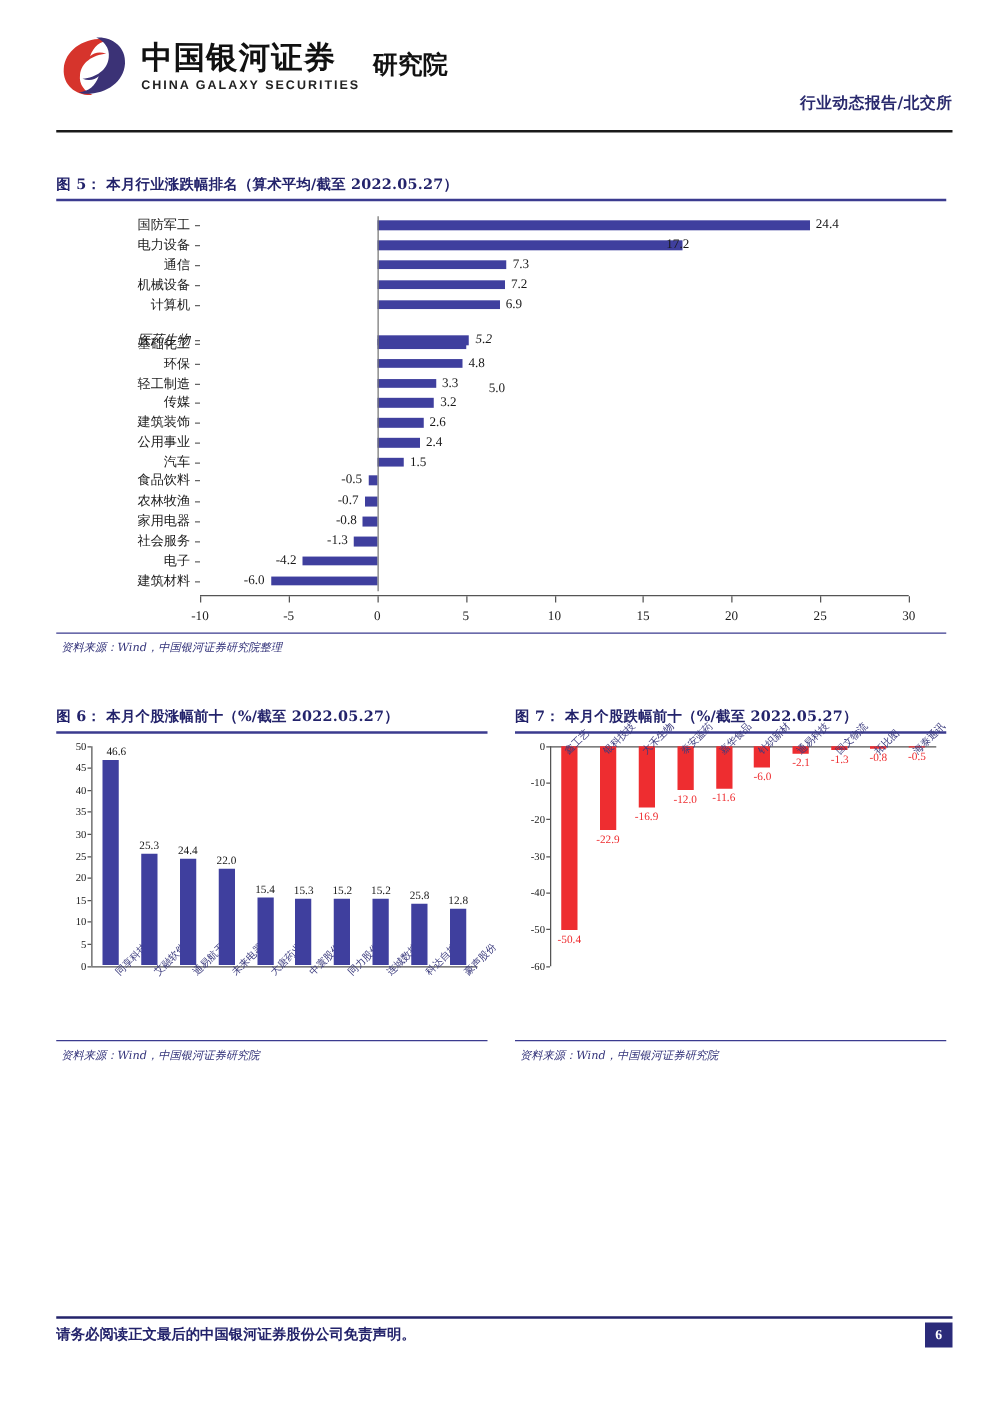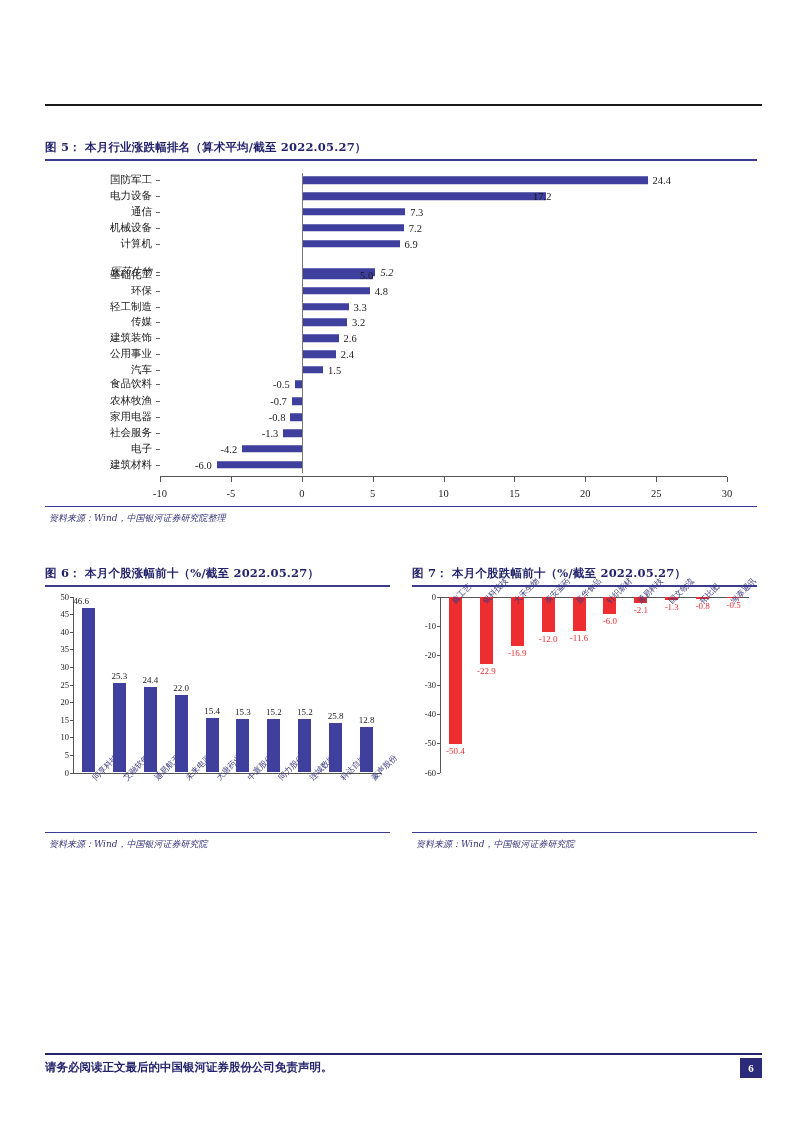--- a/index.html
+++ b/index.html
@@ -120,20 +120,34 @@
     width:22px; height:20px; background:#2b2b7a; color:#fff;
     font-family:"Liberation Serif","DejaVu Serif",serif; font-size:11px; font-weight:bold;
     display:flex; align-items:center; justify-content:center;
   }
 </style>
 </head>
 <body>
 
 <div class="page">
 
+  <div class="header">
+    <div class="logo-wrap">
+      <svg class="logo-mark" viewBox="0 0 120 108">
+        <path d="M78 10 C44 8, 14 28, 12 58 C10 86, 34 102, 58 100 C46 94, 36 84, 38 68 C40 48, 58 36, 80 34 C70 30, 60 32, 54 38 C60 22, 70 14, 86 12 Z" fill="#d6342c"></path>
+        <path d="M44 98 C78 100, 108 80, 110 50 C112 22, 88 6, 64 8 C76 14, 86 24, 84 40 C82 60, 64 72, 42 74 C52 78, 62 76, 68 70 C62 86, 52 94, 36 96 Z" fill="#3b3276"></path>
+      </svg>
+      <div class="logo-text">
+        <div class="logo-cn">中国银河证券</div>
+        <div class="logo-en">CHINA GALAXY SECURITIES</div>
+      </div>
+      <div class="logo-sub">研究院</div>
+    </div>
+    <div class="header-right">行业动态报告/北交所</div>
+  </div>
   <div class="header-rule"></div>
 
   <div class="fig" id="fig5">
     <div class="fig-title">图 5： 本月行业涨跌幅排名（算术平均/截至 2022.05.27）</div>
     <div class="fig-rule-top"></div>
     <div class="fig-body">
       <div class="h-chart" id="h-chart">
           <div class="h-row" style="left: 0px; width: 712px; top: 4px; height: 15.7895px;">
             <div class="h-label" style="right: 605px;">国防军工</div>
             <div class="h-lefttick" style="left: 111px; top: 50%;"></div>
@@ -167,21 +181,21 @@
           <div class="h-row" style="left: 0px; width: 712px; top: 96px; height: 15.7895px; font-style: italic;">
             <div class="h-label" style="right: 605px;">医药生物</div>
             <div class="h-lefttick" style="left: 111px; top: 50%;"></div>
             <div class="h-bar" style="left: 256.75px; width: 73.71px; background: rgb(63, 63, 158);"></div>
             <div class="h-val" style="left: 335.46px;">5.2</div>
           </div>
           <div class="h-row" style="left: 0px; width: 712px; top: 98.7368px; height: 15.7895px;">
             <div class="h-label" style="right: 605px;">基础化工</div>
             <div class="h-lefttick" style="left: 111px; top: 50%;"></div>
             <div class="h-bar" style="left: 256.75px; width: 70.875px; background: rgb(63, 63, 158);"></div>
-            <div class="h-val" style="left: 315px;">5.0</div>
+            <div class="h-val" style="left: 346px; margin-top: 36px;">5.0</div>
           </div>
           <div class="h-row" style="left: 0px; width: 712px; top: 114.526px; height: 15.7895px;">
             <div class="h-label" style="right: 605px;">环保</div>
             <div class="h-lefttick" style="left: 111px; top: 50%;"></div>
             <div class="h-bar" style="left: 256.75px; width: 68.04px; background: rgb(63, 63, 158);"></div>
             <div class="h-val" style="left: 329.79px;">4.8</div>
           </div>
           <div class="h-row" style="left: 0px; width: 712px; top: 130.316px; height: 15.7895px;">
             <div class="h-label" style="right: 605px;">轻工制造</div>
             <div class="h-lefttick" style="left: 111px; top: 50%;"></div>
@@ -298,21 +312,21 @@
             <div class="v-ytick" style="top: 52.8px;">35</div>
             <div class="v-tickmark" style="top: 52.8px;"></div>
             <div class="v-ytick" style="top: 35.2px;">40</div>
             <div class="v-tickmark" style="top: 35.2px;"></div>
             <div class="v-ytick" style="top: 17.6px;">45</div>
             <div class="v-tickmark" style="top: 17.6px;"></div>
             <div class="v-ytick" style="top: 0px;">50</div>
             <div class="v-tickmark" style="top: 0px;"></div>
             <div class="v-zero" style="top: 176px;"></div>
             <div class="v-bar" style="left: 8.961px; top: 11.968px; width: 12.978px; height: 164.032px; background: rgb(63, 63, 158);"></div>
-            <div class="v-val" style="left: 8px; color: rgb(26, 26, 26); top: -0.032px;">46.6</div>
+            <div class="v-val" style="left: 20px; color: rgb(26, 26, 26); top: -0.032px;">46.6</div>
             <div class="v-cat" style="left: 17.45px; top: 178px; transform-origin: left top; transform: rotate(-45deg) translate(0px, 0px);">同享科技</div>
             <div class="v-bar" style="left: 39.861px; top: 86.944px; width: 12.978px; height: 89.056px; background: rgb(63, 63, 158);"></div>
             <div class="v-val" style="left: 46.35px; color: rgb(26, 26, 26); top: 74.944px;">25.3</div>
             <div class="v-cat" style="left: 48.35px; top: 178px; transform-origin: left top; transform: rotate(-45deg) translate(0px, 0px);">艾融软件</div>
             <div class="v-bar" style="left: 70.761px; top: 90.112px; width: 12.978px; height: 85.888px; background: rgb(63, 63, 158);"></div>
             <div class="v-val" style="left: 77.25px; color: rgb(26, 26, 26); top: 78.112px;">24.4</div>
             <div class="v-cat" style="left: 79.25px; top: 178px; transform-origin: left top; transform: rotate(-45deg) translate(0px, 0px);">通易航天</div>
             <div class="v-bar" style="left: 101.661px; top: 98.56px; width: 12.978px; height: 77.44px; background: rgb(63, 63, 158);"></div>
             <div class="v-val" style="left: 108.15px; color: rgb(26, 26, 26); top: 86.56px;">22.0</div>
             <div class="v-cat" style="left: 110.15px; top: 178px; transform-origin: left top; transform: rotate(-45deg) translate(0px, 0px);">未来电器</div>

